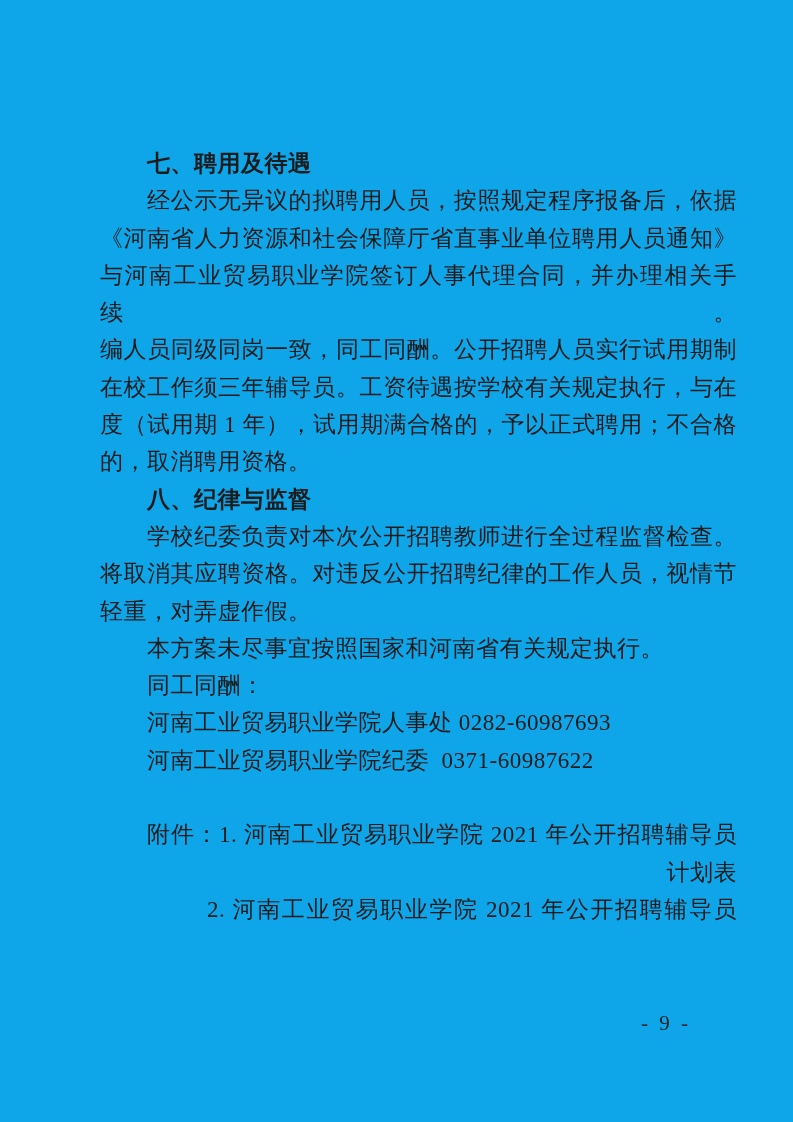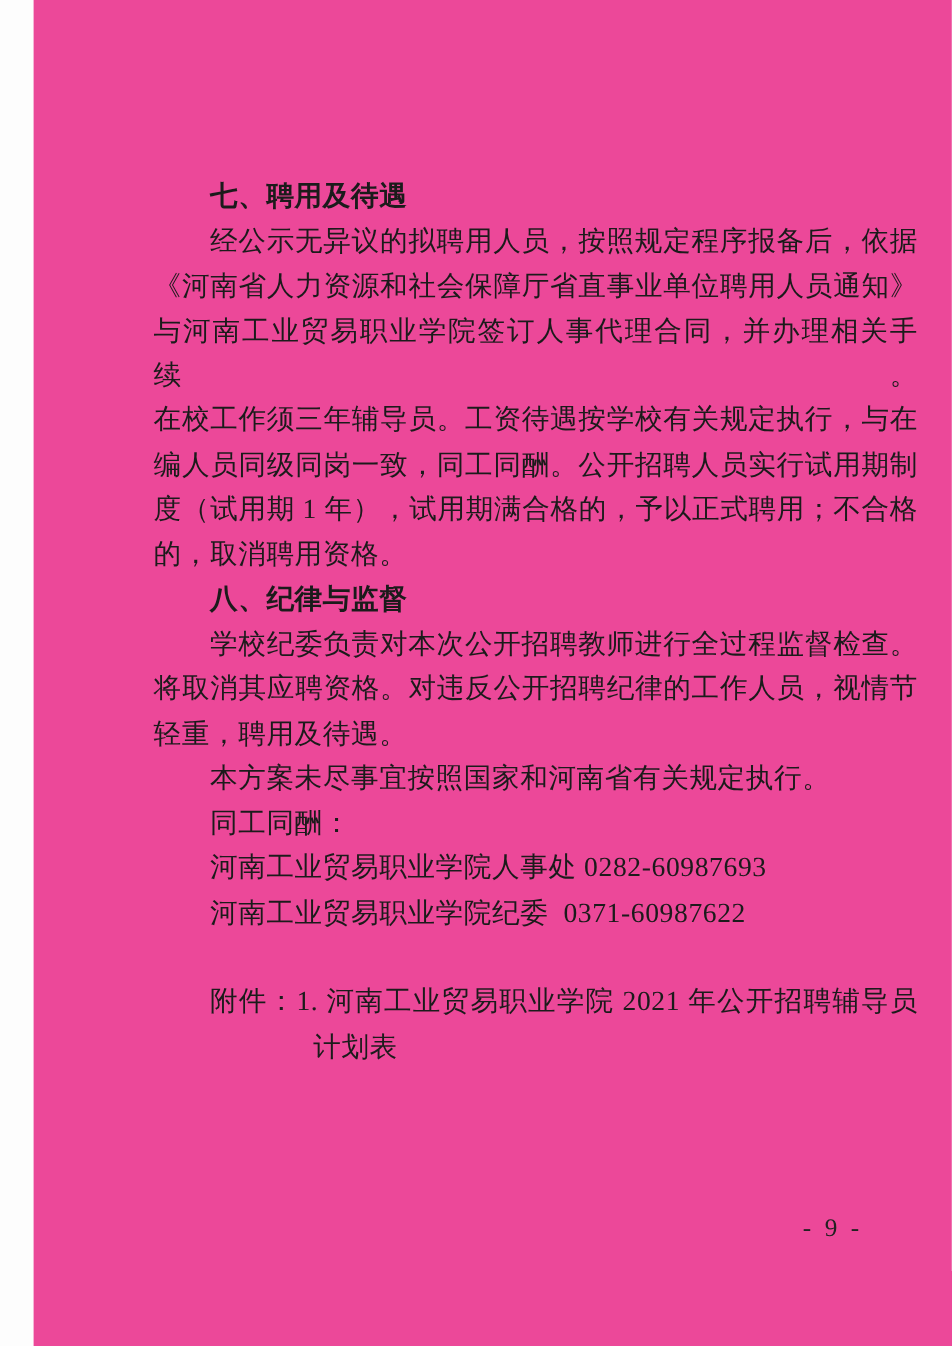--- a/index.html
+++ b/index.html
@@ -10,22 +10,21 @@
     width: 793px;
     height: 1122px;
     background: #fdfdfd;
     position: relative;
     overflow: hidden;
     font-family: "Liberation Serif", serif;
   }
   .page {
     position: absolute;
     inset: 0;
-    background: #ec4899;
-    margin-left: 28px;
+    background: #0ea5e9;
   }
   .doc {
     position: absolute;
     left: 100px;
     top: 145px;
     width: 637px;
     color: #1b1b1b;
   }
   .line {
     font-size: 23px;
@@ -43,51 +42,52 @@
   }
   .line.heading {
     font-family: "Liberation Sans", sans-serif;
     font-weight: 700;
   }
   .line.blank {
     height: 37.3px;
   }
   .indent-para { text-indent: 47px; }
   .indent-attach-item { text-indent: 107px; }
-  .indent-attach-text { text-indent: 133px; }
+  .indent-attach-text { text-indent: 133px; text-align: right; }
   .page-number {
     position: absolute;
     left: 641px;
     top: 1011px;
     font-family: "Liberation Serif", serif;
     font-size: 21px;
     letter-spacing: 3px;
     color: #222222;
     white-space: pre;
   }
 </style>
 </head>
 <body>
 
 <div class="page">
   <div class="doc" id="doc-body">
       <div class="line heading indent-para">七、聘用及待遇</div>
       <div class="line justify indent-para">经公示无异议的拟聘用人员，按照规定程序报备后，依据</div>
       <div class="line justify">《河南省人力资源和社会保障厅省直事业单位聘用人员通知》</div>
       <div class="line justify">与河南工业贸易职业学院签订人事代理合同，并办理相关手续。</div>
+      <div class="line justify">编人员同级同岗一致，同工同酬。公开招聘人员实行试用期制</div>
       <div class="line justify">在校工作须三年辅导员。工资待遇按学校有关规定执行，与在</div>
-      <div class="line justify">编人员同级同岗一致，同工同酬。公开招聘人员实行试用期制</div>
       <div class="line justify">度（试用期 1 年），试用期满合格的，予以正式聘用；不合格</div>
       <div class="line">的，取消聘用资格。</div>
       <div class="line heading indent-para">八、纪律与监督</div>
       <div class="line justify indent-para">学校纪委负责对本次公开招聘教师进行全过程监督检查。</div>
       <div class="line justify">将取消其应聘资格。对违反公开招聘纪律的工作人员，视情节</div>
-      <div class="line">轻重，聘用及待遇。</div>
+      <div class="line">轻重，对弄虚作假。</div>
       <div class="line indent-para">本方案未尽事宜按照国家和河南省有关规定执行。</div>
       <div class="line indent-para">同工同酬：</div>
       <div class="line indent-para">河南工业贸易职业学院人事处 0282-60987693</div>
       <div class="line indent-para">河南工业贸易职业学院纪委  0371-60987622</div>
       <div class="line blank"></div>
       <div class="line justify indent-para">附件：1. 河南工业贸易职业学院 2021 年公开招聘辅导员</div>
       <div class="line indent-attach-text">计划表</div>
+      <div class="line justify indent-attach-item">2. 河南工业贸易职业学院 2021 年公开招聘辅导员</div>
     </div>
   <div class="page-number">- 9 -</div>
 </div>
 
 </body></html>

